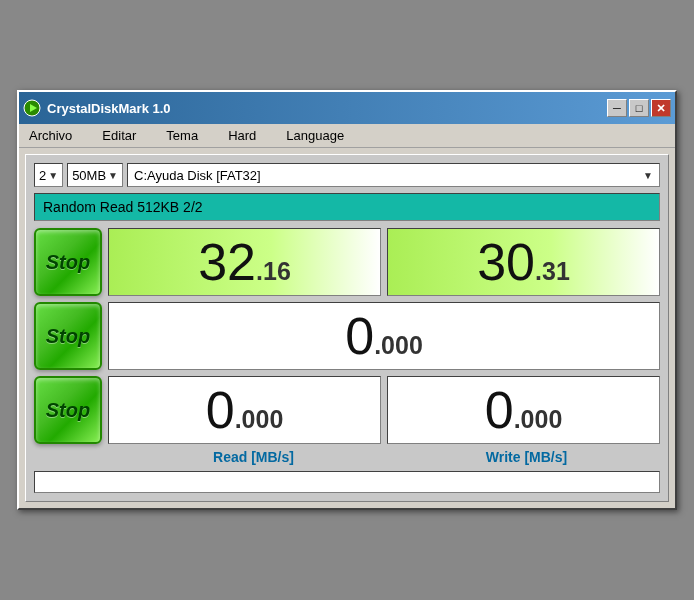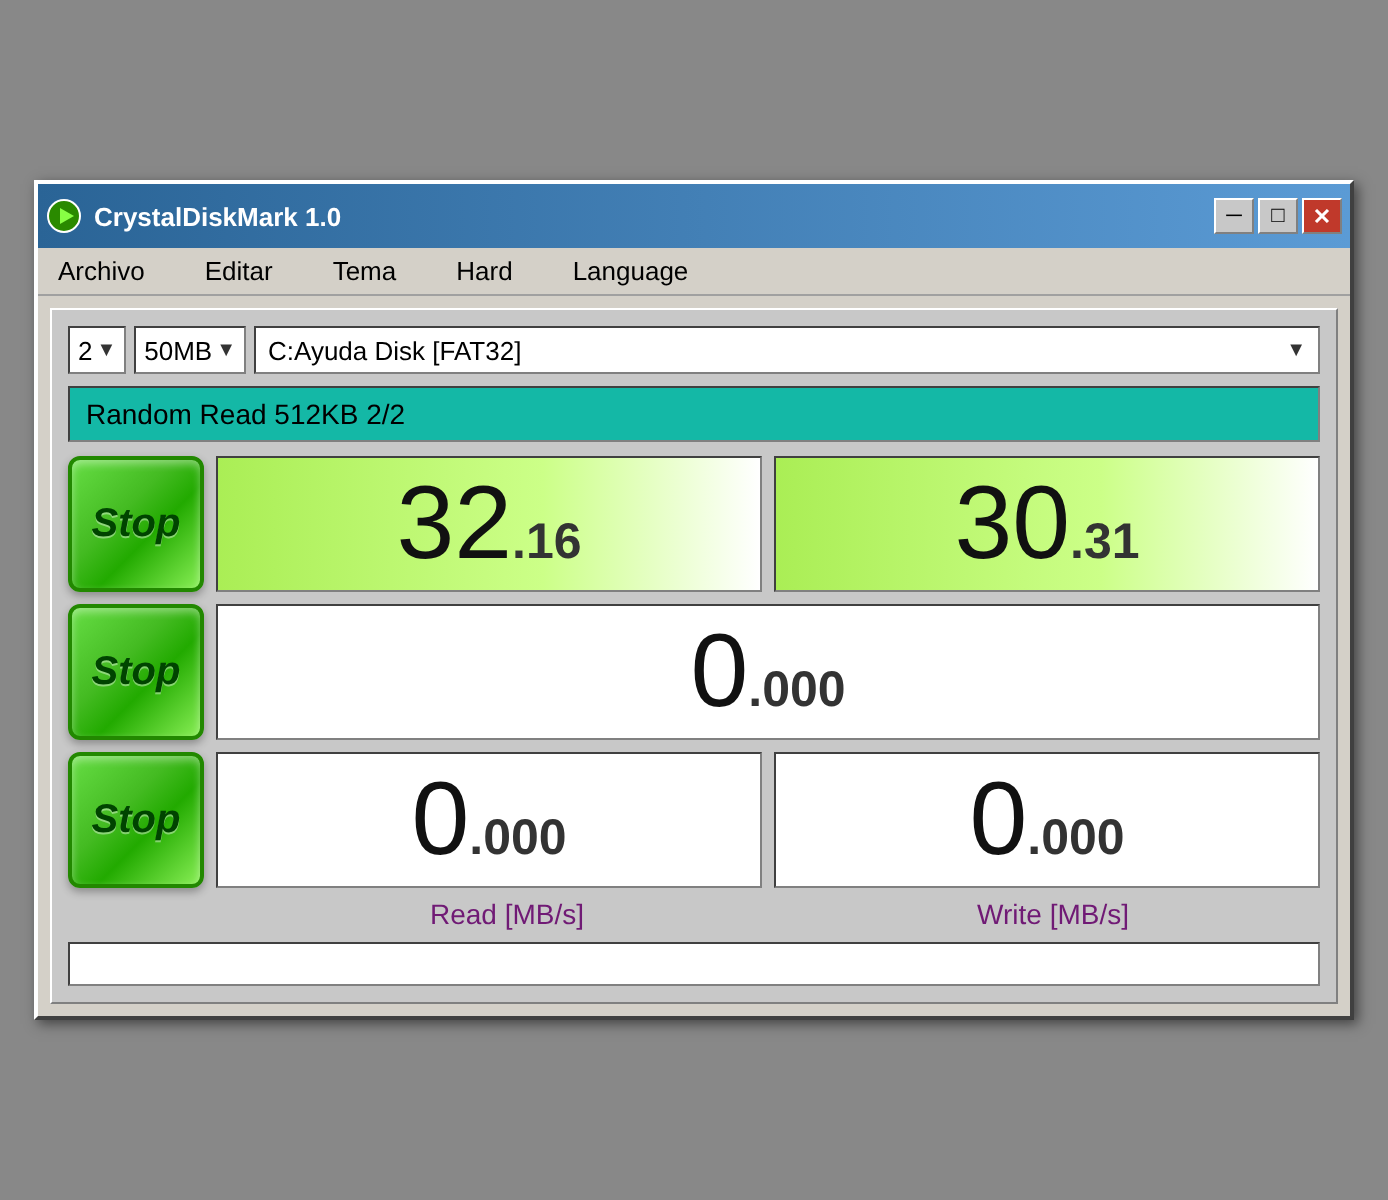--- a/index.html
+++ b/index.html
@@ -222,22 +222,22 @@
       display: flex;
       gap: 6px;
       margin-top: 4px;
       padding-left: 86px;
     }
 
     .col-label {
       flex: 1;
       text-align: center;
       font-size: 14px;
-      font-weight: normal;
-      color: #701a75;
+      font-weight: bold;
+      color: #0369a1;
     }
 
     .status-bar {
       background: white;
       border: 1px solid #808080;
       border-top-color: #404040;
       border-left-color: #404040;
       height: 22px;
       margin-top: 6px;
     }

